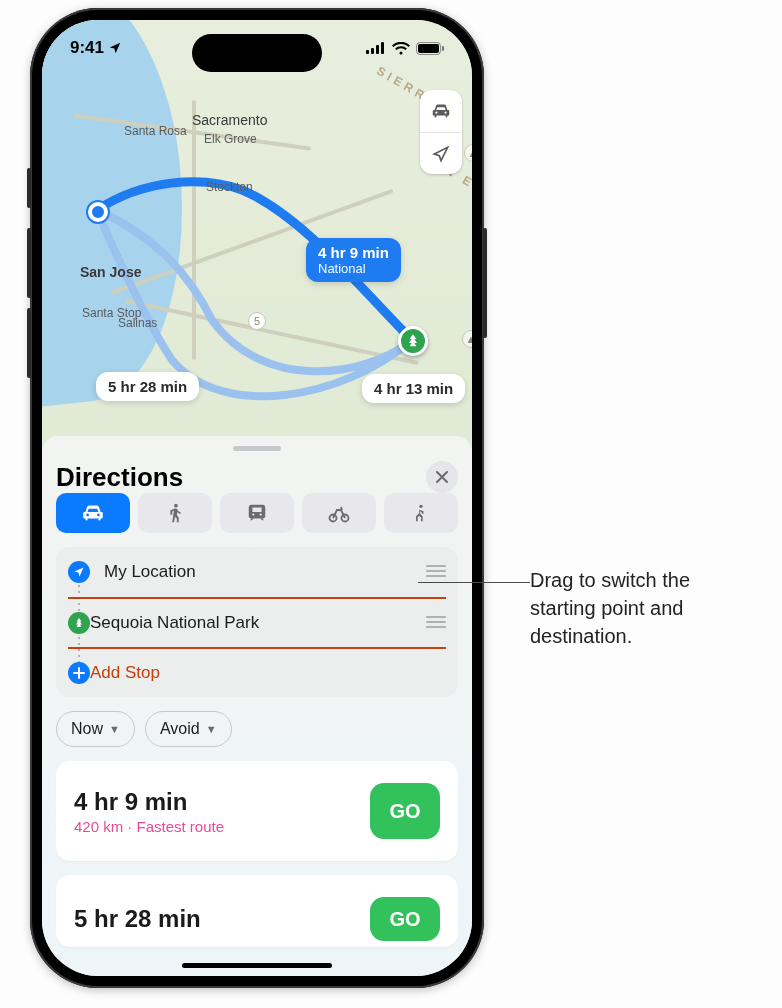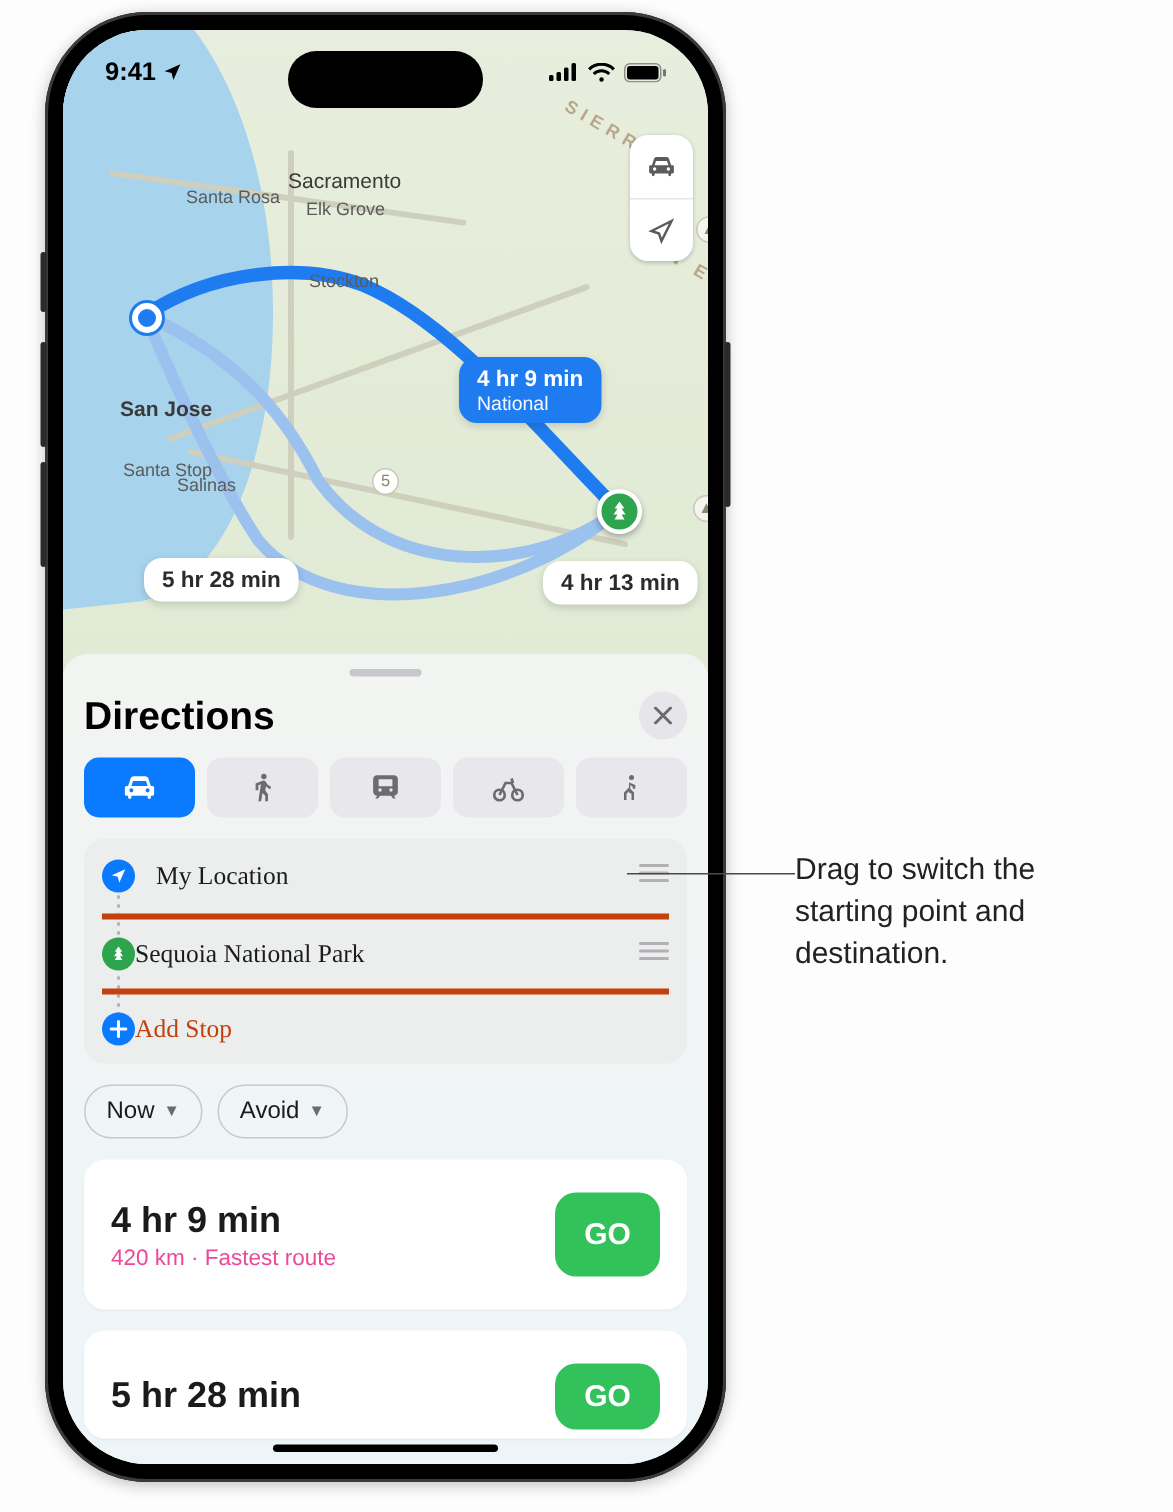--- a/index.html
+++ b/index.html
@@ -152,45 +152,44 @@
     background: linear-gradient(180deg, #f2f4f1 0%, #eef5f9 100%);
     border-radius:16px 16px 0 0;
     padding:10px 14px 0;
   }
   .grabber {
     width:48px; height:5px; background:#c7c7cc; border-radius:3px;
     margin:0 auto 10px;
   }
   .sheet-header {
     display:flex; align-items:center; justify-content:space-between;
-    margin-bottom:12px;
   }
   .sheet-title { font-size:26px; font-weight:700; }
   .close-btn {
     width:32px; height:32px; border-radius:50%;
     background:#e6e6ea; color:#6b6b70; display:flex; align-items:center;
     justify-content:center; font-size:16px;
   }
 
   .mode-tabs { display:flex; gap:8px; margin-bottom:14px; }
   .mode-tab {
     flex:1; height:40px; border-radius:10px;
     background:#e8e8ec; display:flex; align-items:center; justify-content:center;
     color:#6b6b70;
   }
   .mode-tab.active { background:#0a7aff; color:#fff; }
 
   .stops-card {
-    background:#eceded; border-radius:14px; padding:0 12px;font-family:Liberation Serif, serif;
+    background:#eceded; border-radius:14px; padding:0 12px;
   }
   .stop-row {
     display:flex; align-items:center; height:50px;
     position:relative;
   }
-  .stop-row + .stop-row { border-top:4px solid #c2410c; margin-left:34px; padding-left:0; }
+  .stop-row + .stop-row { border-top:2px solid #c2410c; margin-left:34px; padding-left:0; }
   .stop-row + .stop-row .stop-text { margin-left:0; }
   .stop-icon {
     width:22px; height:22px; border-radius:50%; display:flex;
     align-items:center; justify-content:center; color:#fff; flex-shrink:0;
   }
   .stop-icon.loc { background:#0a7aff; }
   .stop-icon.dest { background:#2ea44f; }
   .stop-icon.add { background:#0a7aff; }
   .dots {
     position:absolute; left:10px; width:2px; background-image:

